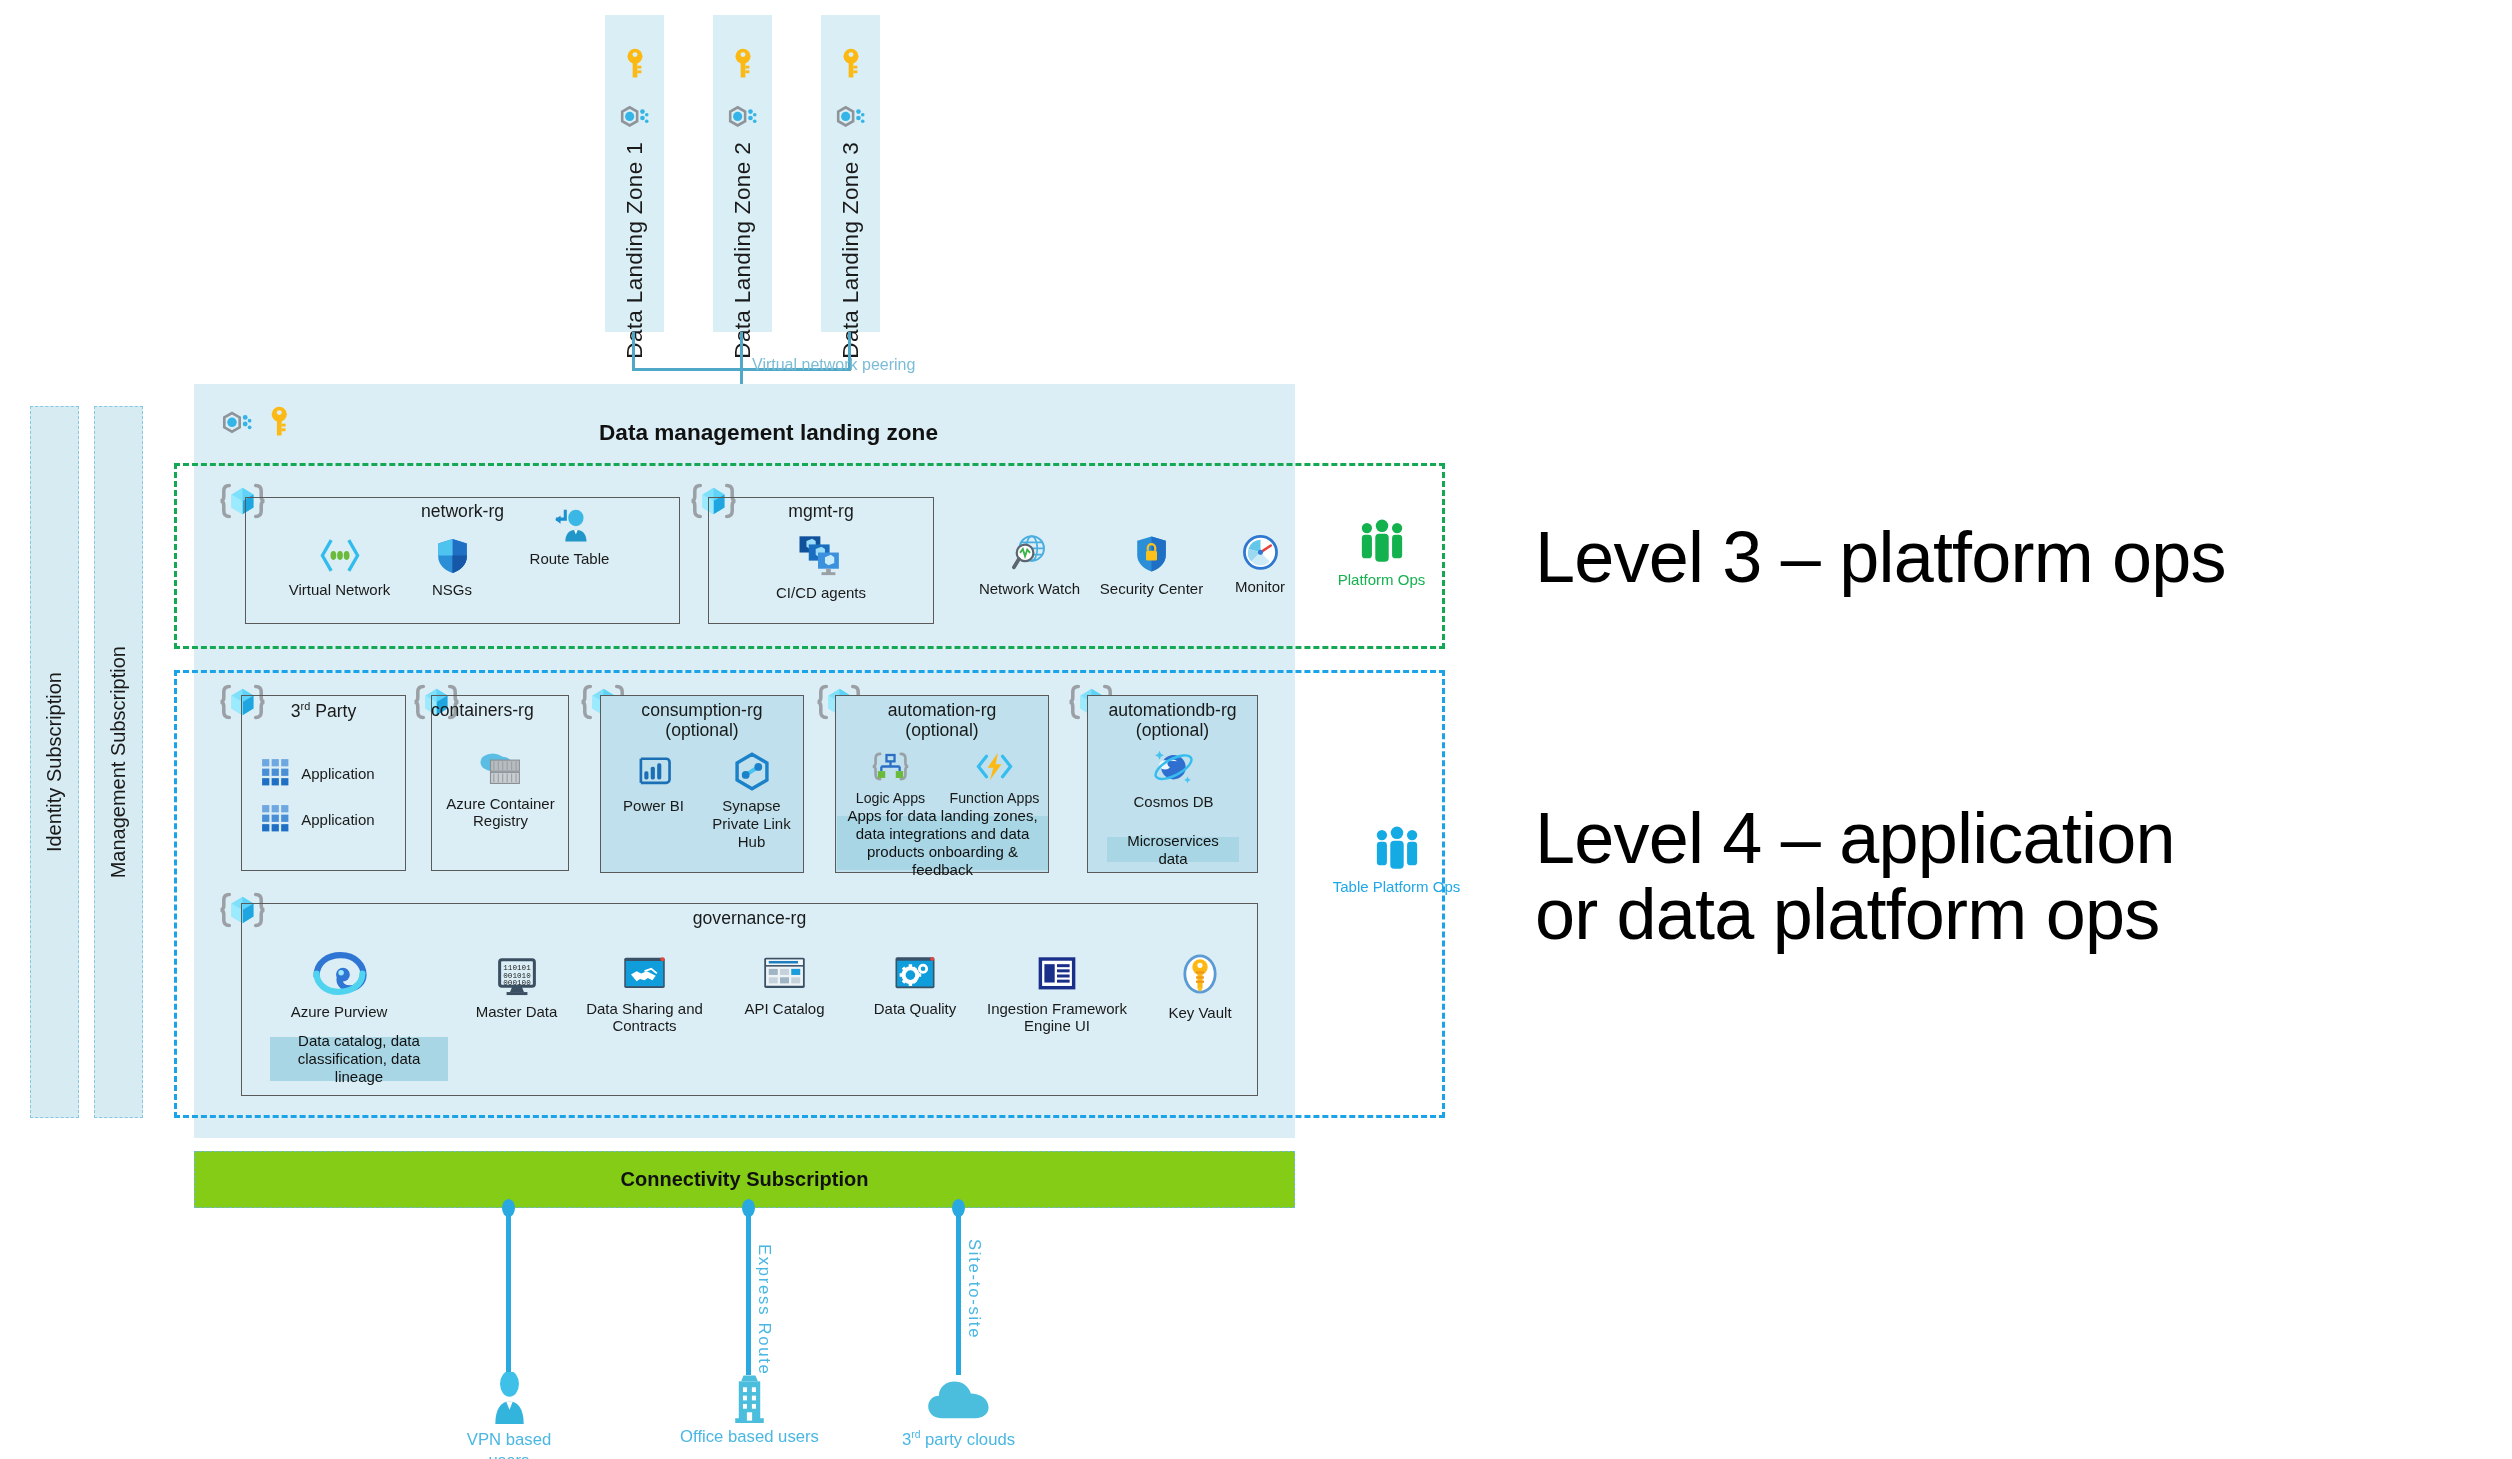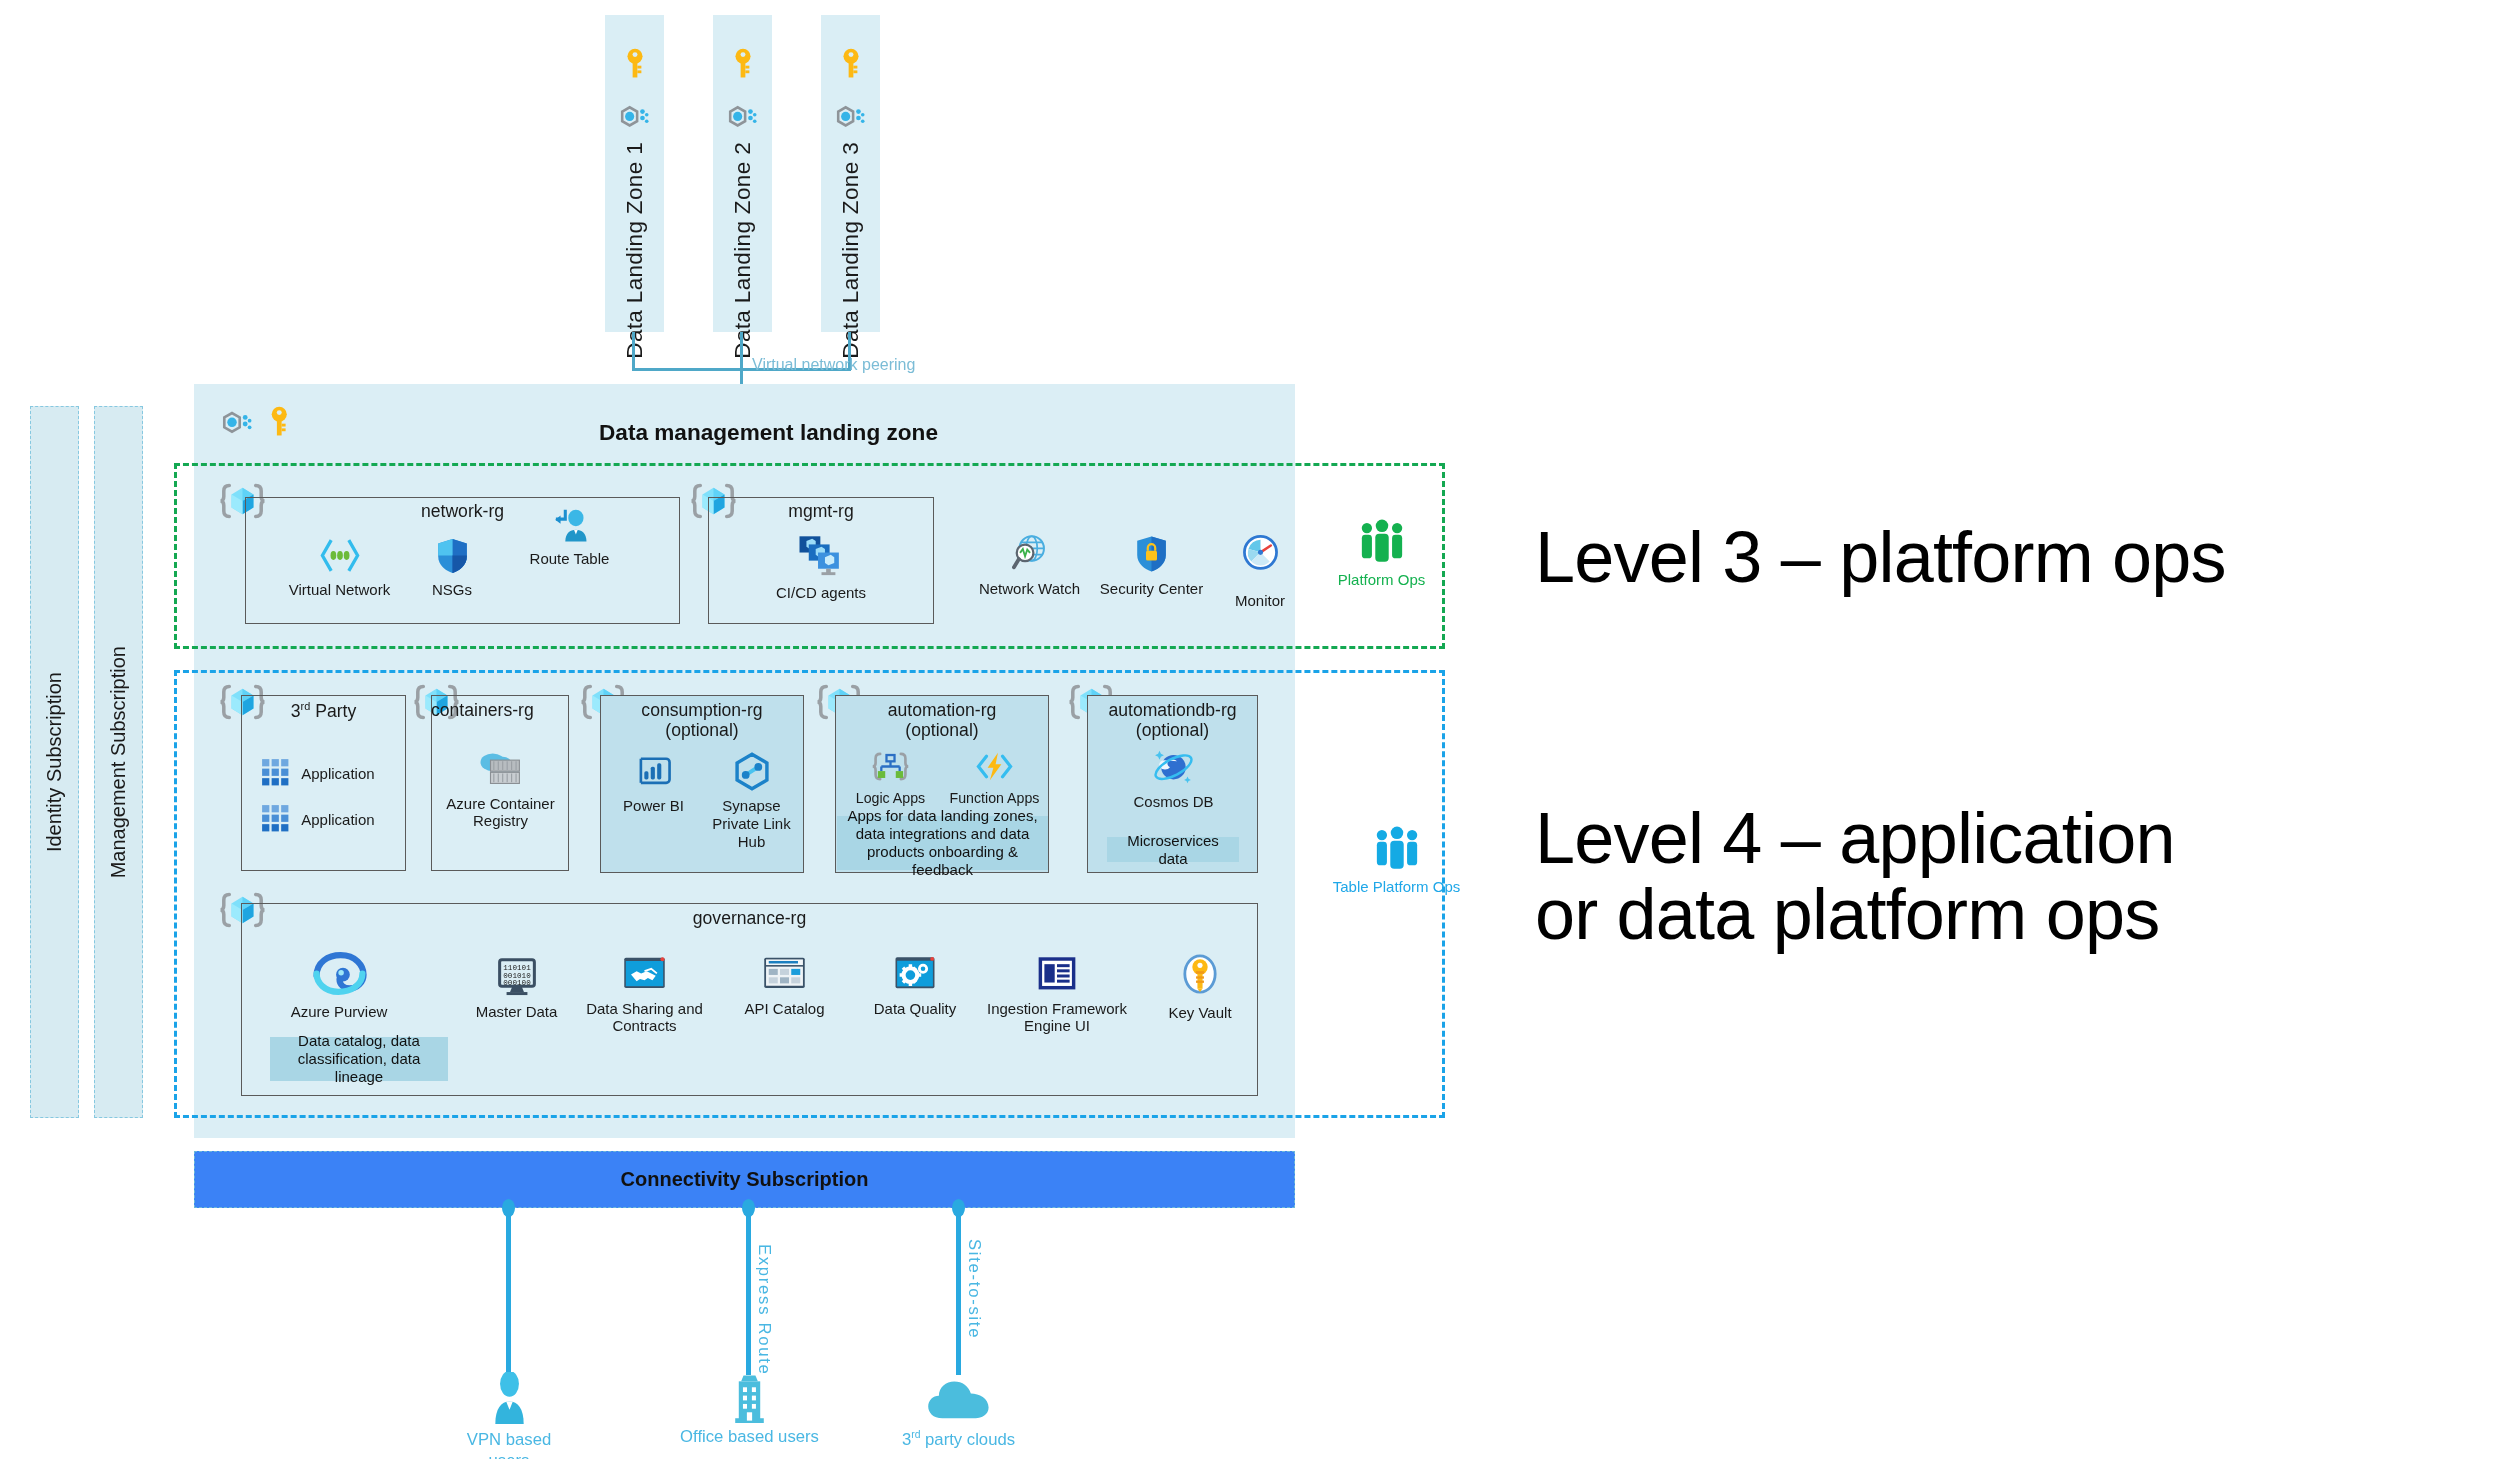--- a/index.html
+++ b/index.html
@@ -26,21 +26,21 @@
   .rg-title{font-size:17.6px;color:#1a1a1a;line-height:1.15;}
   .rg-shade{background:#bfe0ec;}
 
   .res-label{font-size:15px;line-height:1.18;color:#1a1a1a;}
   .note{background:#a9d6e5;font-size:15px;line-height:1.2;color:#111;padding:2.5px 4.2px;box-sizing:border-box;}
 
   .ops-label{font-size:15px;white-space:nowrap;}
   .ops-green{color:#14b14f;}
   .ops-blue{color:#1fa7e8;}
 
-  .conn-bar{background:#3b82f6;border:1.7px dashed #6cb9d8;box-sizing:border-box;}
+  .conn-bar{background:#84cc16;border:1.7px dashed #6cb9d8;box-sizing:border-box;}
   .conn-title{font-size:20px;font-weight:bold;color:#111;}
 
   .big-level{font-size:72px;color:#000;line-height:1.06;letter-spacing:-0.8px;white-space:pre-line;}
 
   .line{background:#4fa8c8;}
   .line-blue{background:#29a9e0;}
   .vnet-txt{font-size:16px;color:#7bbcd6;white-space:nowrap;}
   .endpoint-txt{font-size:16.7px;color:#49b7e3;line-height:1.25;text-align:center;}
   .rot-txt{writing-mode:vertical-rl;font-size:16.7px;color:#49b7e3;letter-spacing:1.7px;white-space:nowrap;}
   sup{font-size:.62em;vertical-align:super;}
@@ -265,21 +265,21 @@
   <span>
     <svg width="37" height="39" viewBox="0 0 32 34">
       <circle cx="16" cy="16" r="14" fill="#ffffff" stroke="#2e78d2" stroke-width="2.4"></circle>
       <path d="M16 5 A11 11 0 0 0 5.5 13 L16 16 Z" fill="#63c7ea"></path>
       <path d="M5.5 13 A11 11 0 0 0 8 24 L16 16 Z" fill="#9ad9f0"></path>
       <path d="M8 24 A11 11 0 0 0 24 24 L16 16 Z" fill="#cdeaf7"></path>
       <path d="M16 16 L25 10" stroke="#e8433c" stroke-width="2.2" stroke-linecap="round"></path>
       <circle cx="16" cy="16" r="2.2" fill="#2e78d2"></circle>
     </svg>
   </span>
-  <span class="res-label" style="margin-top:16px;">Monitor</span>
+  <span class="res-label" style="margin-top:2px;">Monitor</span>
 </div>
 
 <div class="abs col" style="left:1323px;top:518px;width:117px;">
   <span>
     <svg width="52" height="47" viewBox="0 0 46 42">
       <circle cx="9.5" cy="9" r="4.6" fill="#14b14f"></circle>
         <rect x="5" y="15" width="9" height="21" rx="3" fill="#14b14f"></rect>
       <circle cx="36.5" cy="9" r="4.6" fill="#14b14f"></circle>
         <rect x="32" y="15" width="9" height="21" rx="3" fill="#14b14f"></rect>
       <circle cx="23" cy="7" r="5.6" fill="#14b14f"></circle>

